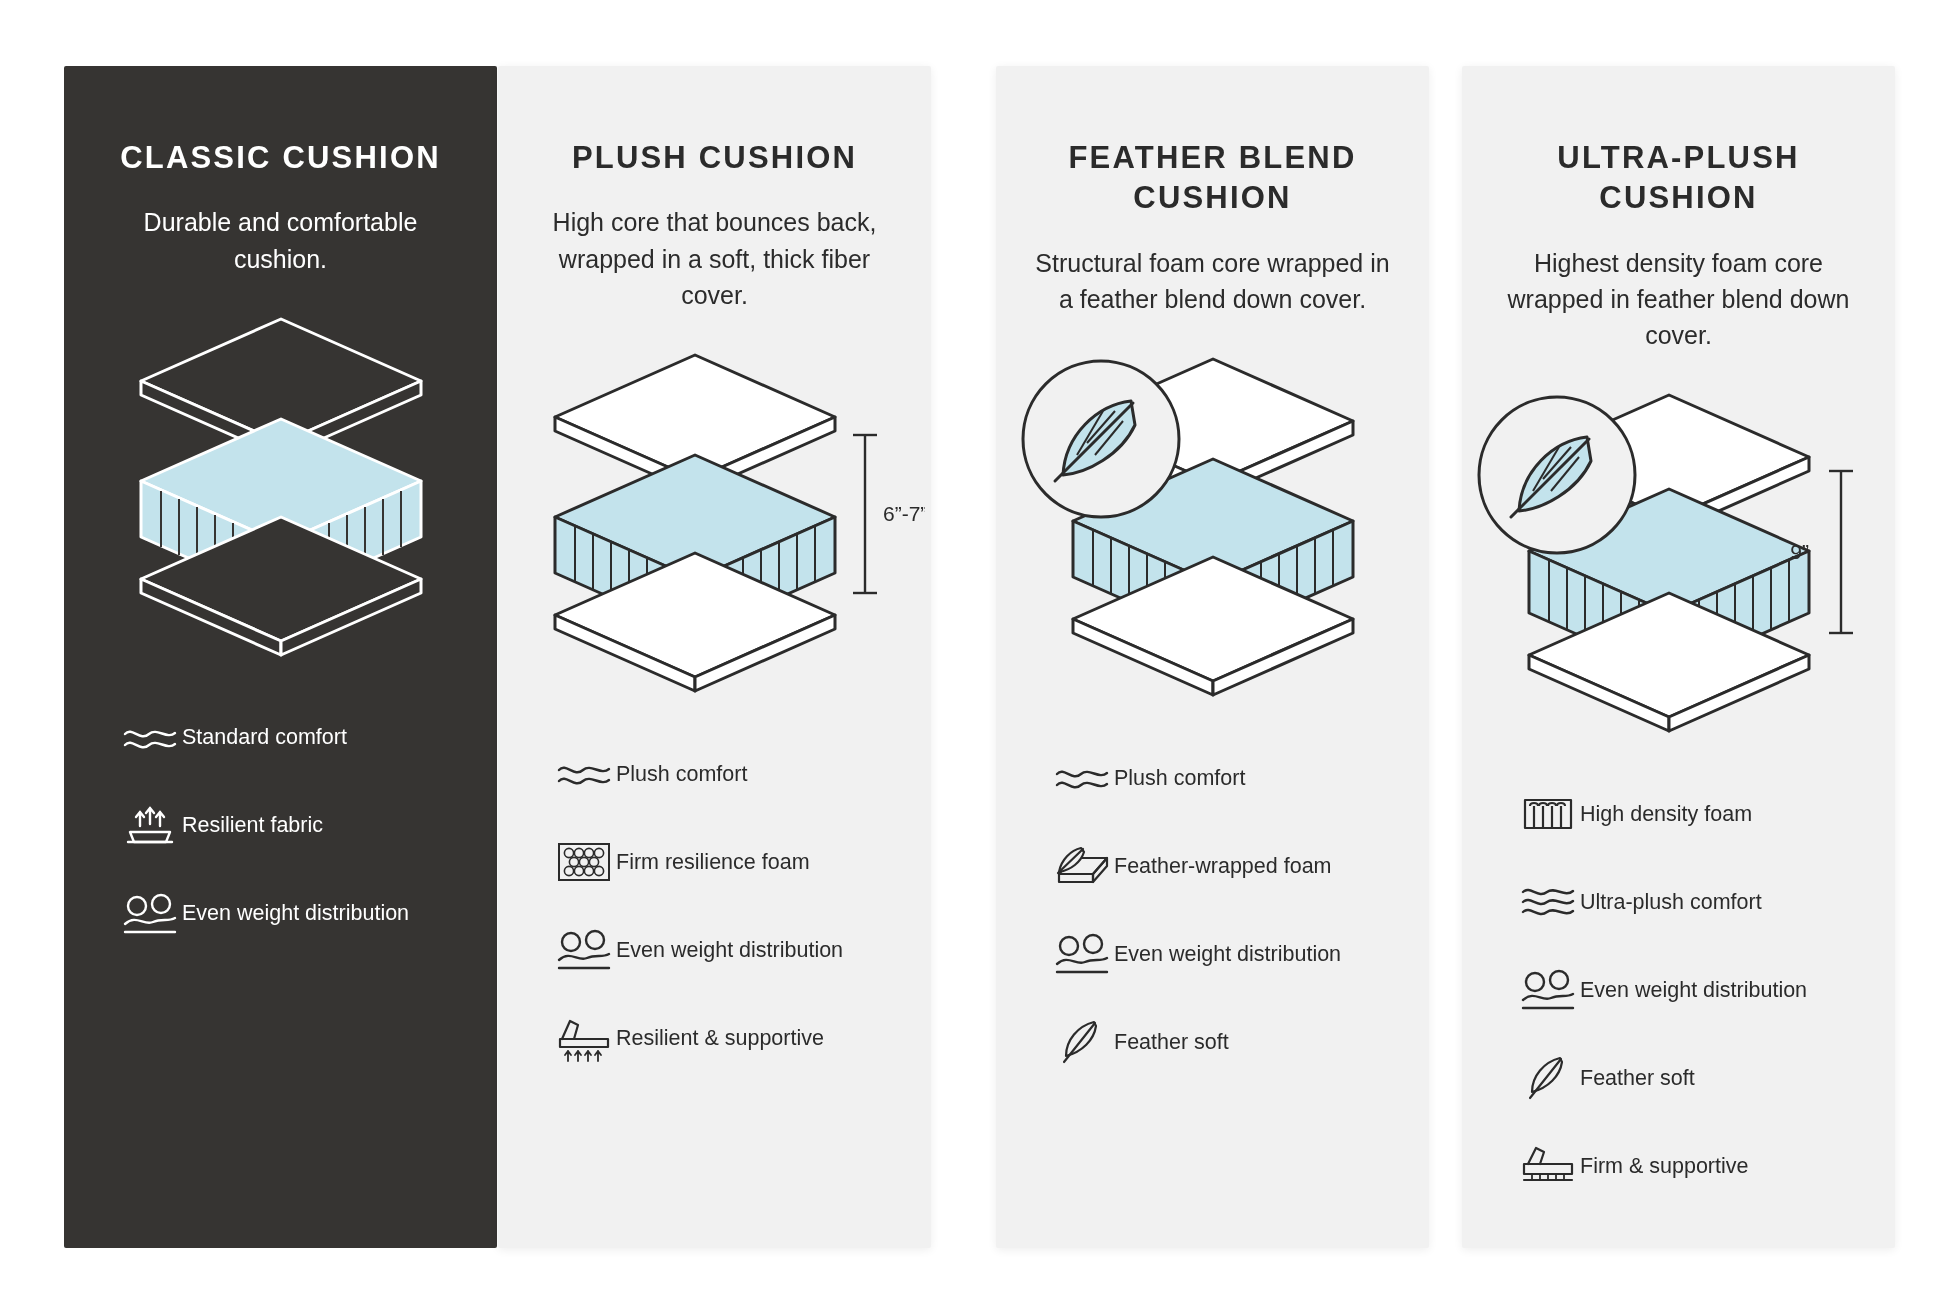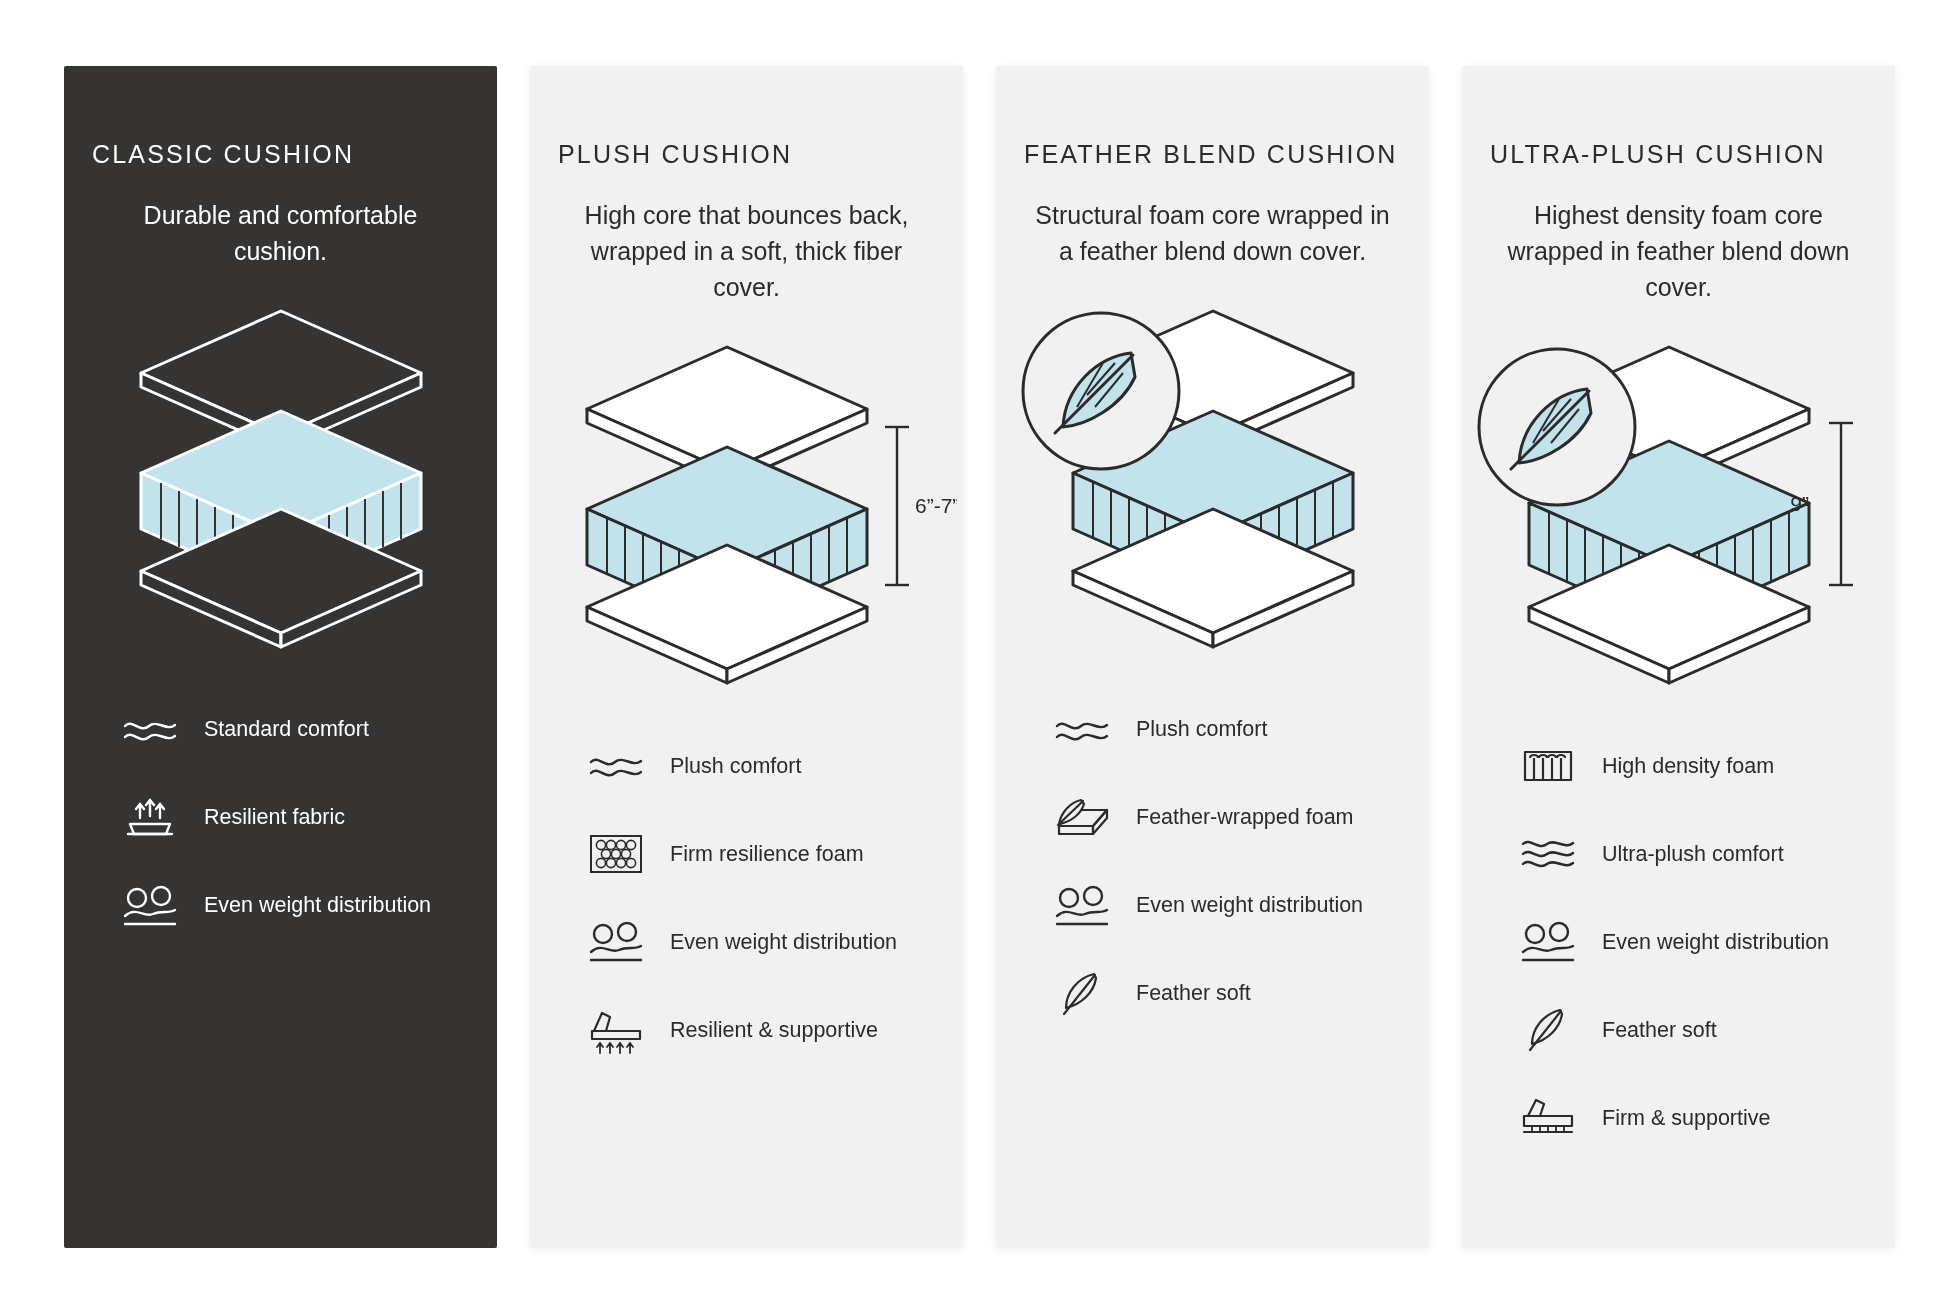--- a/index.html
+++ b/index.html
@@ -35,27 +35,28 @@
   .card.dark {
     background: #363432;
     color: #ffffff;
   }
   .card.light {
     background: #f1f1f1;
     color: #2b2b2b;
     box-shadow: 0 2px 10px rgba(0,0,0,0.07);
   }
   .card-1 { left: 64px; }
-  .card-2 { left: 530px; }
+  .card-2 { left: 498px; }
   .card-3 { left: 996px; }
   .card-4 { left: 1462px; }
 
   .card-title {
-    font-size: 25px;
-    font-weight: normal;
+    text-align: center;
+    font-size: 31px;
+    font-weight: bold;
     letter-spacing: 2.2px;
     line-height: 1.3;
     margin: 72px 28px 0 28px;
   }
   .card-desc {
     text-align: center;
     font-size: 25px;
     line-height: 1.45;
     margin: 26px 36px 0 36px;
     font-weight: 400;
@@ -69,21 +70,20 @@
   .art svg { display: block; margin: 0 auto; }
 
   .features {
     margin: 18px 0 0 0;
     padding: 0 0 0 0;
     list-style: none;
   }
   .feature {
     display: flex;
     align-items: center;
-    gap: 22px;
     padding: 0 0 0 54px;
     margin-bottom: 26px;
     min-height: 62px;
   }
   .feature .ficon {
     width: 64px;
     min-width: 64px;
     height: 56px;
     display: flex;
     align-items: center;

